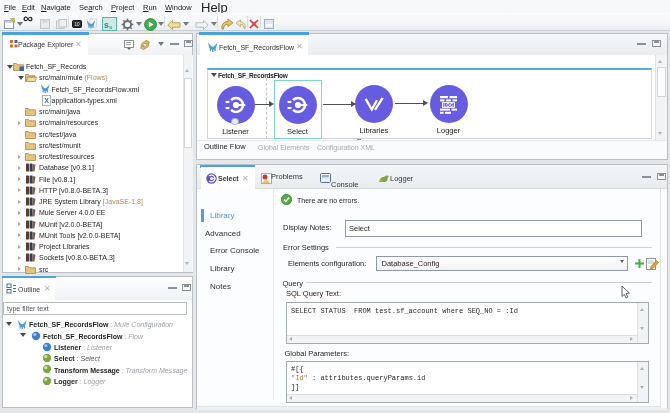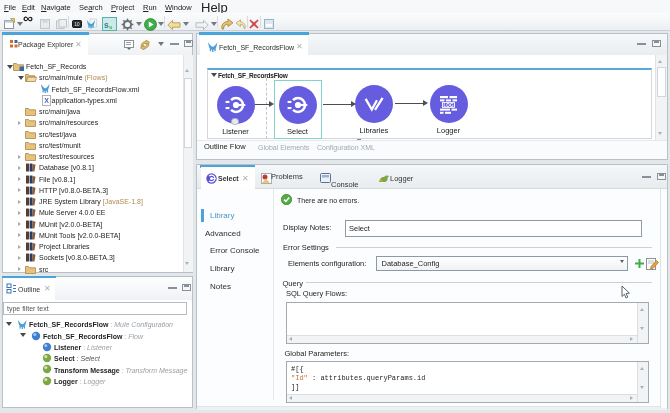--- a/index.html
+++ b/index.html
@@ -480,23 +480,24 @@
       <path d="M4.5,1 L6.5,1 L6.5,4.5 L10,4.5 L10,6.5 L6.5,6.5 L6.5,10 L4.5,10 L4.5,6.5 L1,6.5 L1,4.5 L4.5,4.5 Z" fill="#3fae49"></path>
     </svg>
  <svg class="a" style="left:449px;top:91.5px" width="13" height="13">
       <rect x="0.5" y="1.5" width="9" height="11" fill="#fff" stroke="#8a9198"></rect>
       <line x1="2" y1="4" x2="8" y2="4" stroke="#b9bfc5"></line>
       <line x1="2" y1="6" x2="8" y2="6" stroke="#b9bfc5"></line>
       <path d="M5,9.5 L10.5,3.5 L12.5,5.5 L7,11.5 L4.5,12 Z" fill="#e8a03c" stroke="#a87828" stroke-width="0.7"></path>
     </svg>
  <div class="t" style="left:85.5px;top:113.5px">Query</div>
  <div class="gline" style="left:109px;top:116.5px;width:346px"></div>
- <div class="t" style="left:89px;top:123.5px">SQL Query Flows:</div>
+ <div class="t" style="left:89px;top:123.5px">SQL Query Text:</div>
 
  <div class="inp" style="left:89px;top:137px;width:363px;height:42px;border-color:#a3abb2"></div>
+ <div class="t" style="left:94px;top:141px;font-size:7px;font-family:'Liberation Mono',monospace">SELECT STATUS&nbsp; FROM test.sf_account where SEQ_NO = :Id</div>
  <div class="sb" style="left:440px;top:138px;width:11px;height:40px;border-left:1px solid #dcdfe2"></div>
  <div class="sa up" style="left:443px;top:143px"></div>
  <div class="sa dn" style="left:443px;top:162px"></div>
  <div class="sb" style="left:90px;top:170px;width:350px;height:8px;border-top:1px solid #dcdfe2"></div>
  <div class="sa lf" style="left:92px;top:172px"></div>
  <div class="sa rt" style="left:433px;top:172px"></div>
  <div class="t" style="left:87.5px;top:184px">Global Parameters:</div>
 
  <div class="inp" style="left:89px;top:196px;width:363px;height:42px;border-color:#a3abb2"></div>
  <div class="t" style="left:94px;top:198.5px;font-size:7px;font-family:'Liberation Mono',monospace">#[{</div>

